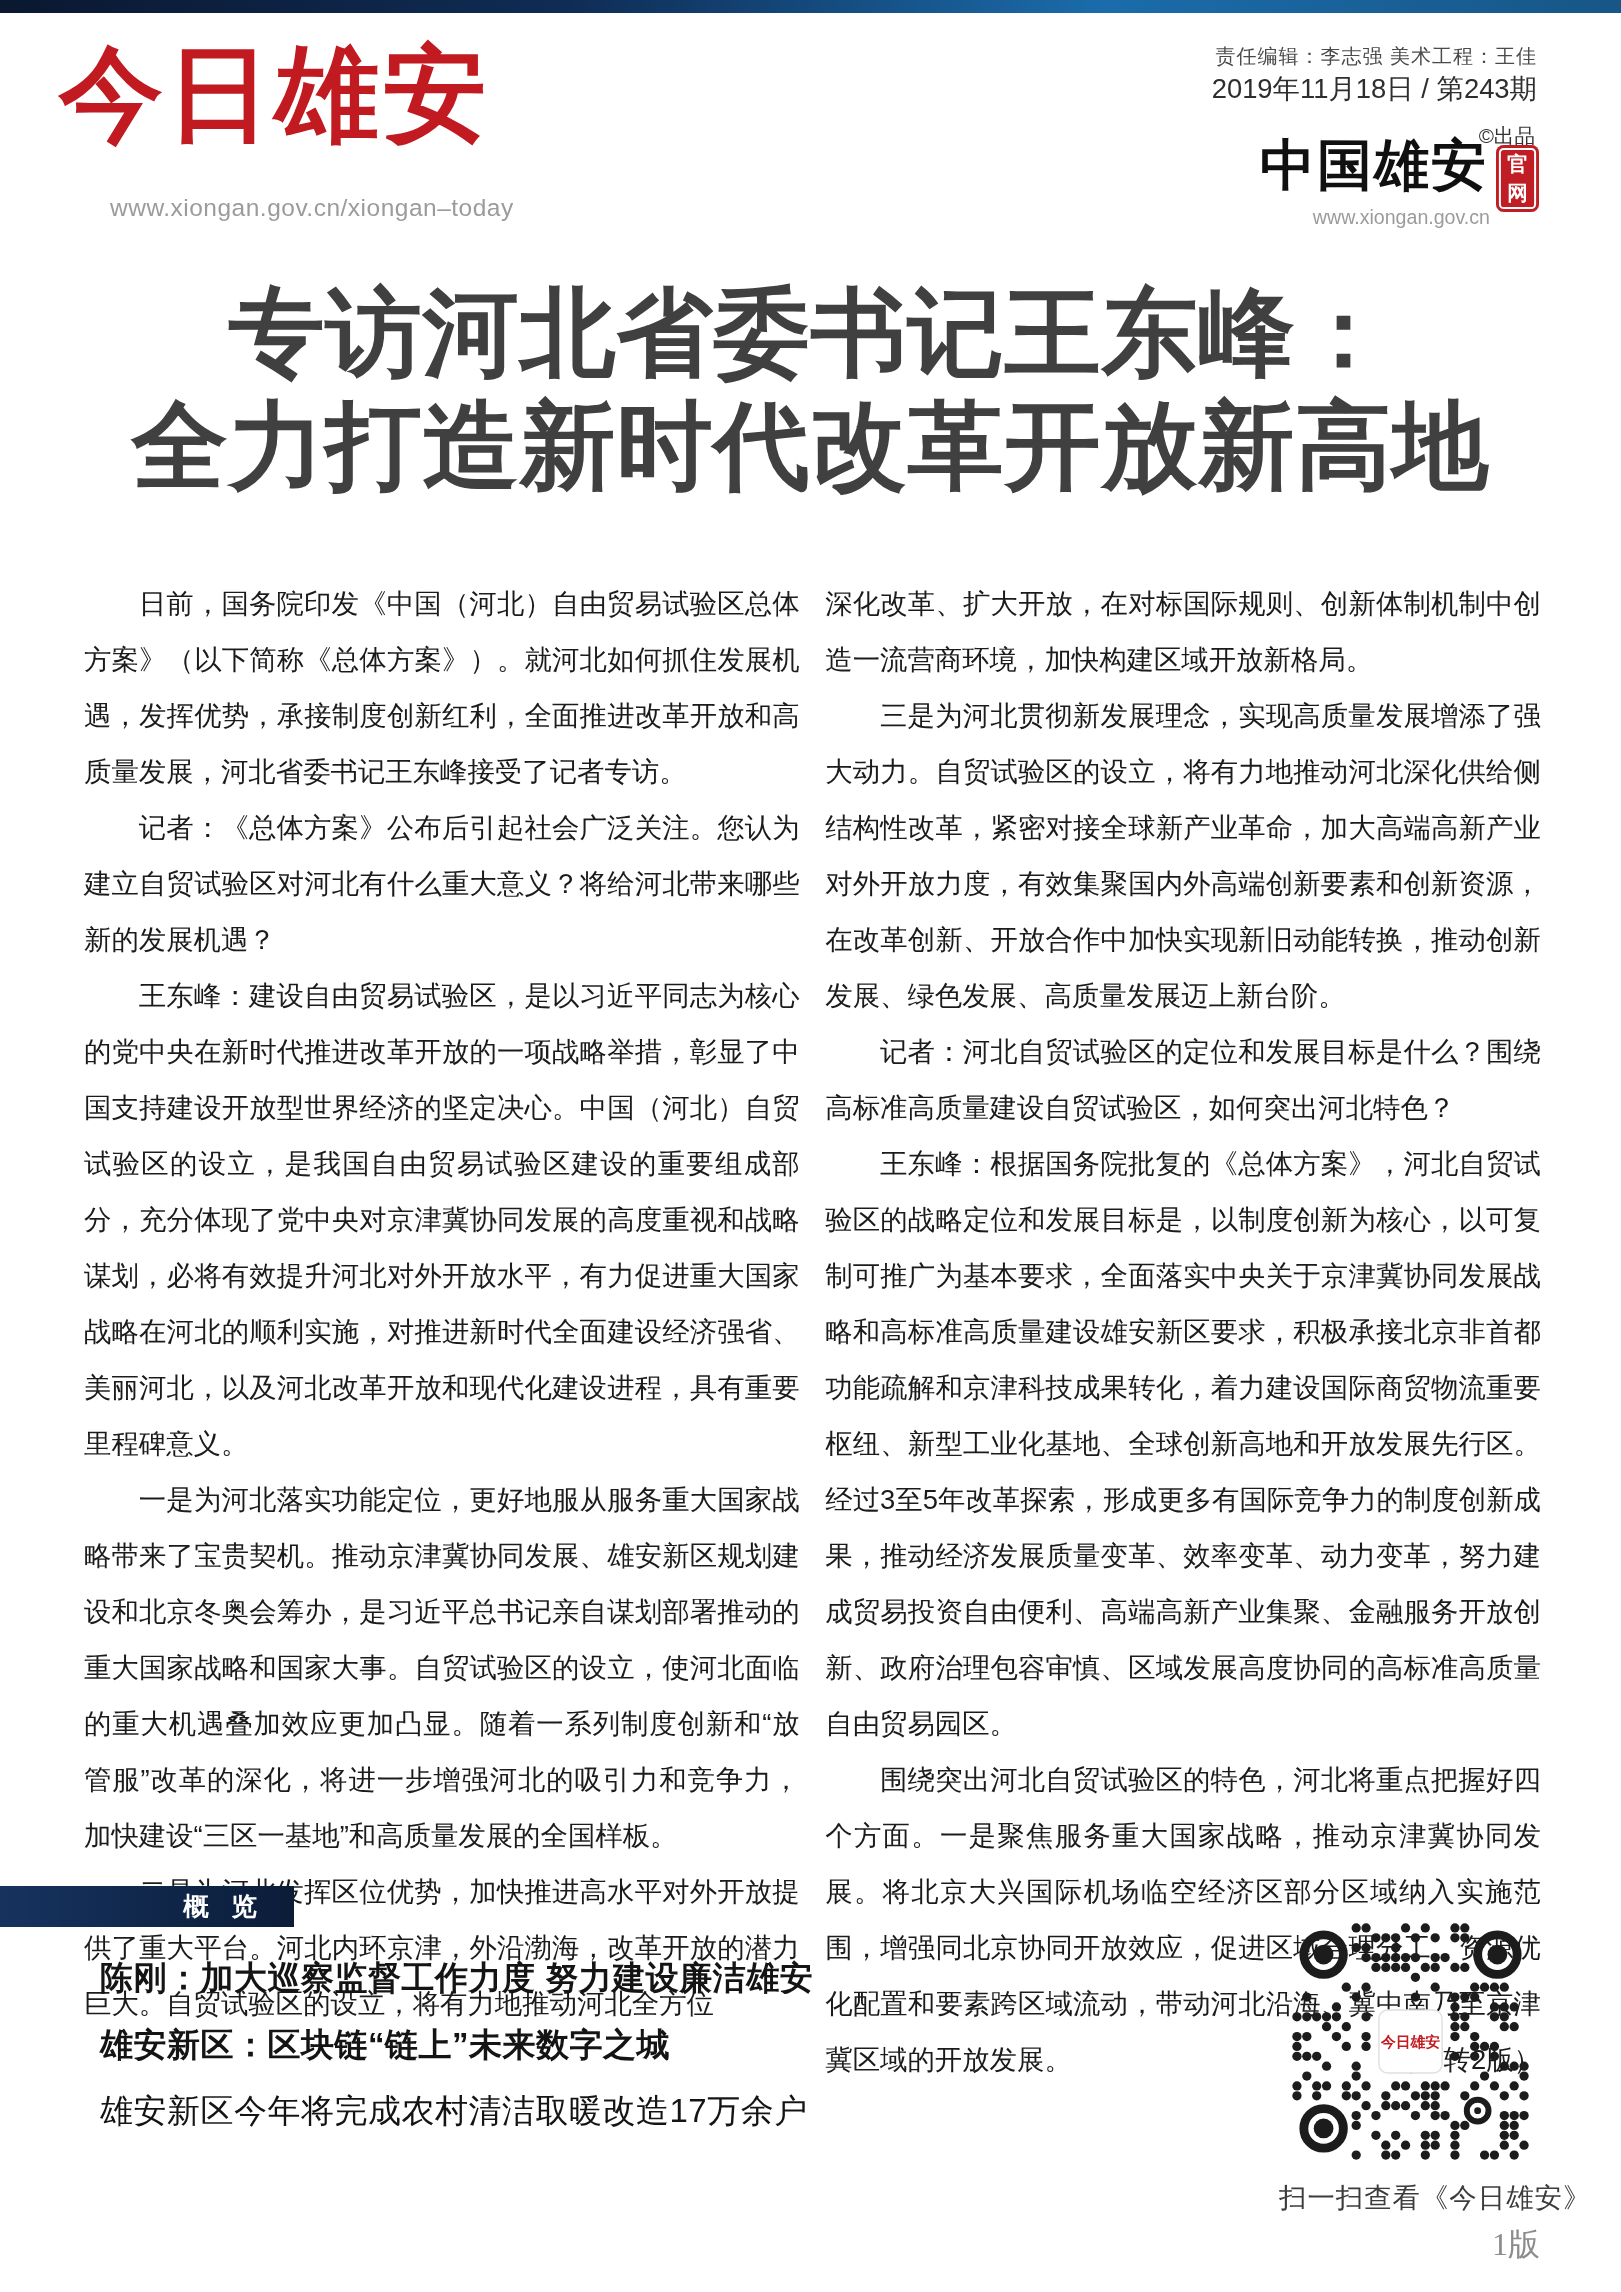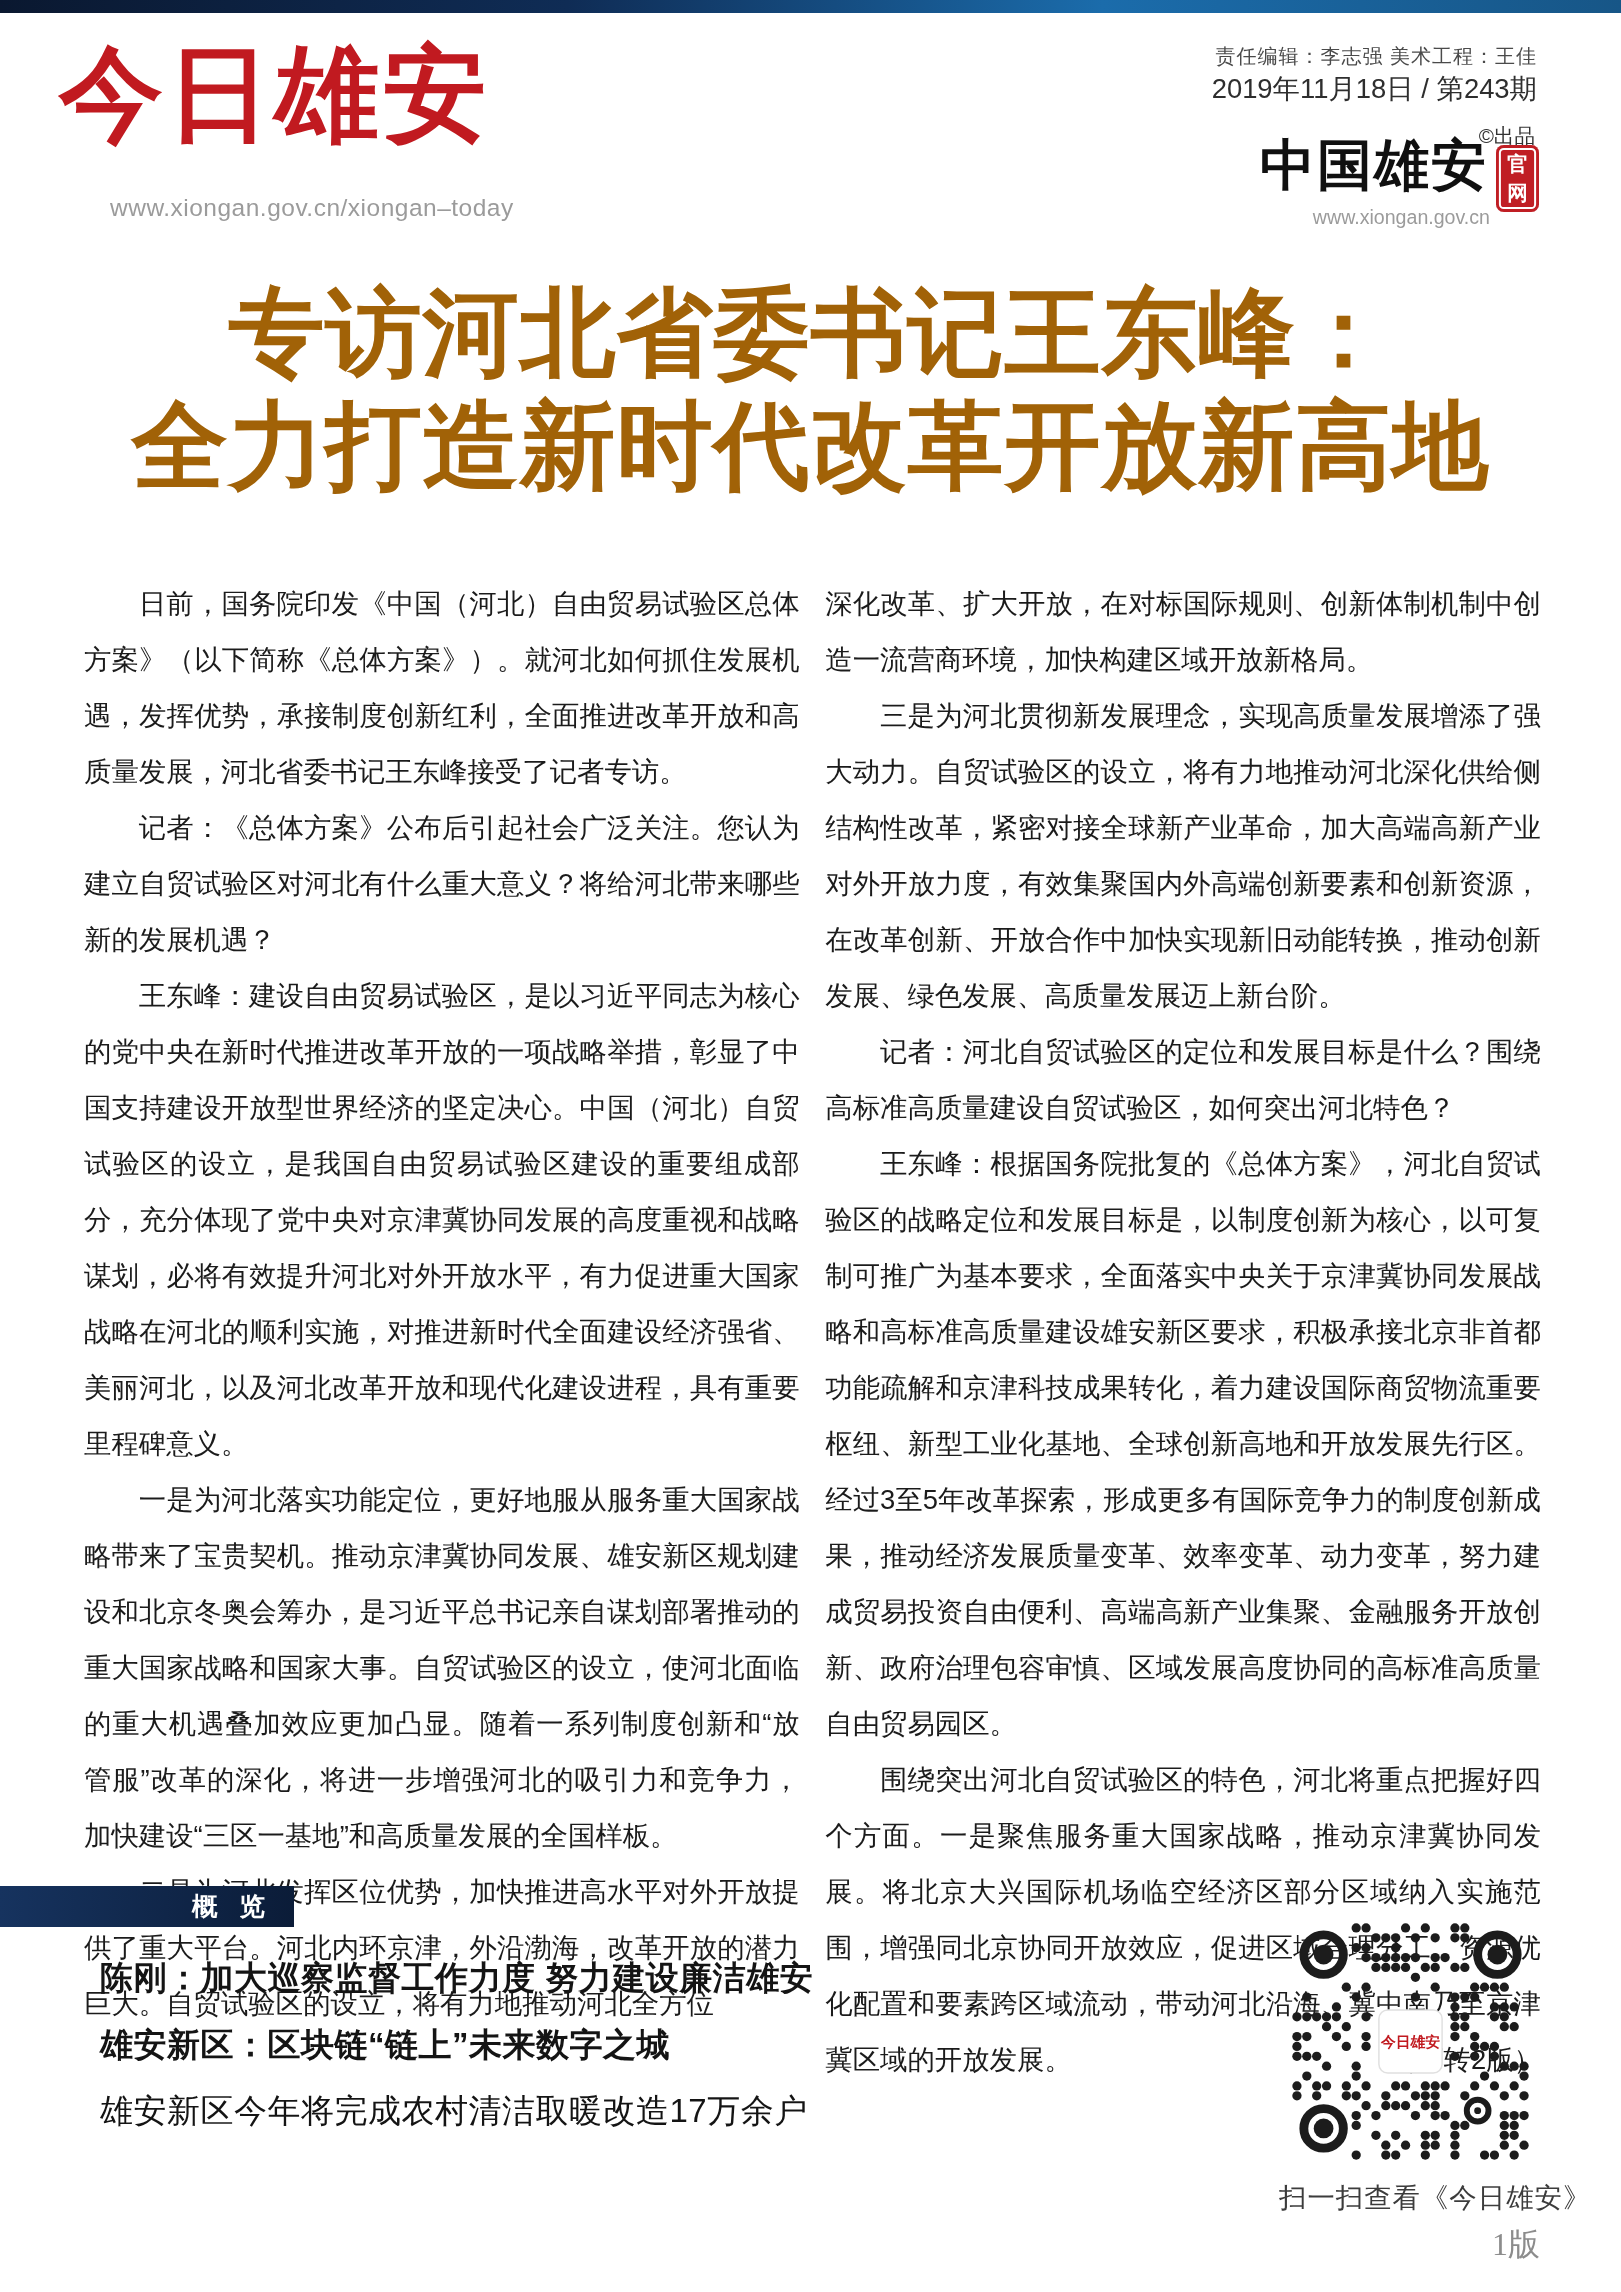--- a/index.html
+++ b/index.html
@@ -51,43 +51,42 @@
     display:flex; flex-direction:column; align-items:center; justify-content:space-evenly;
     color:#fff; font-size:20.6px; font-weight:700; line-height:1;
   }
   .publisher-url {
     position:absolute; right:131px; top:206px;
     font-size:19.6px; color:#9b9b9b;
   }
   
   .article-headline {
     position:absolute; left:0; top:276px; width:100%;
-    text-align:center; color:#a16207;
+    text-align:center; color:#404040;
     font-family:"DejaVu Serif","Liberation Serif",serif;
     font-weight:900; font-size:96px; line-height:1.18; letter-spacing:1px;
   }
   
   .columns {
     position:absolute; left:84px; top:576px; width:1457px;
     display:flex; gap:25.5px;
   }
   .col { width:716px; }
   .para {
     font-size:27.4px; line-height:56px; color:#1b1b1b;
     text-align:justify;
   }
   .para.indent { text-indent:2em; }
   .jump { float:right; }
   
   .overview-bar {
     position:absolute; left:0; top:1886px; width:294px; height:41px;
     background:linear-gradient(90deg,#16335f 0%,#0b1c38 100%);
     display:flex; align-items:center; justify-content:flex-end;
-    padding-right:29px;
-    font-family:Liberation Serif, serif;
+    padding-right:37px;
   }
   .overview-label {
     color:#ffffff; font-size:25.5px; font-weight:700; letter-spacing:7.8px;
     margin-right:-7.8px;
   }
   .overview-headline-list {
     position:absolute; left:100px; top:1956px; width:1127px;
     list-style:none;
   }
   .overview-headline-list li {

